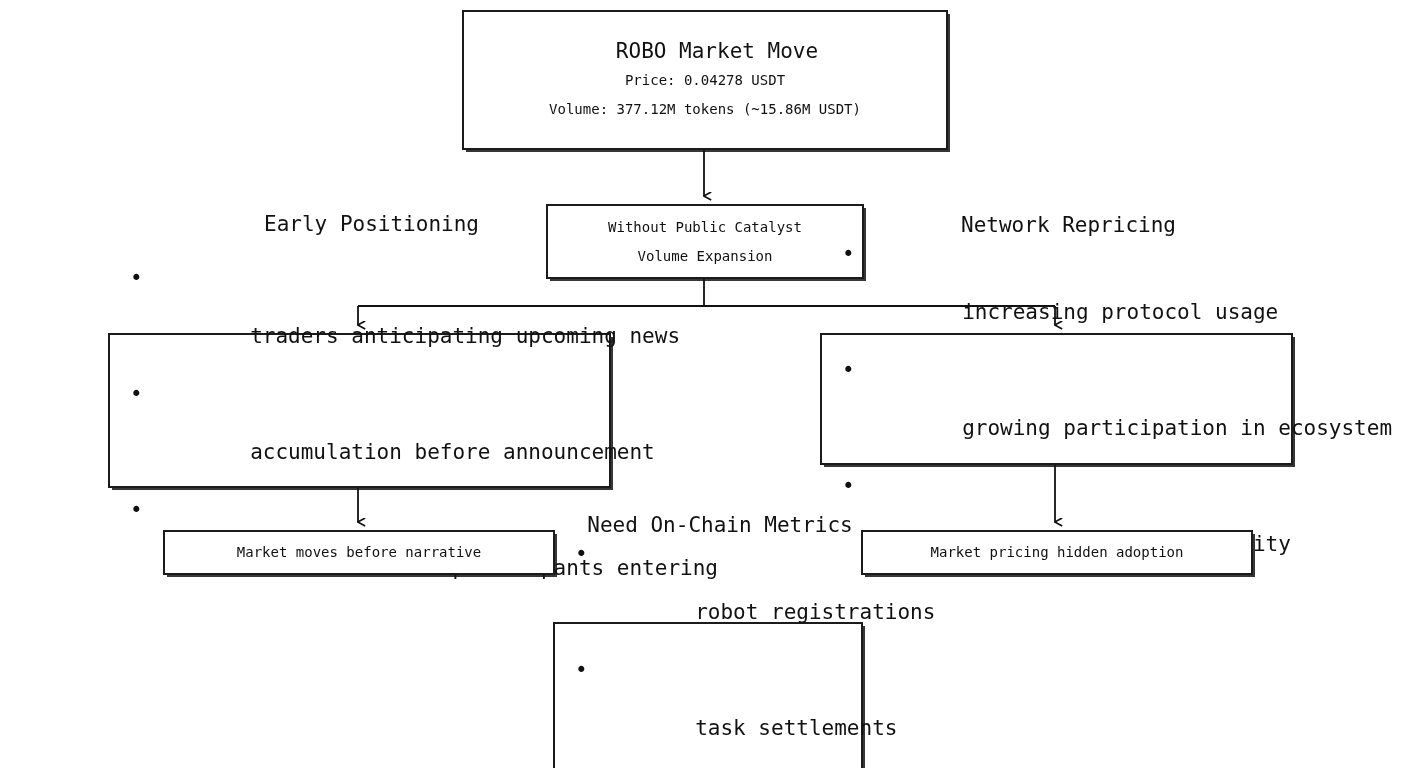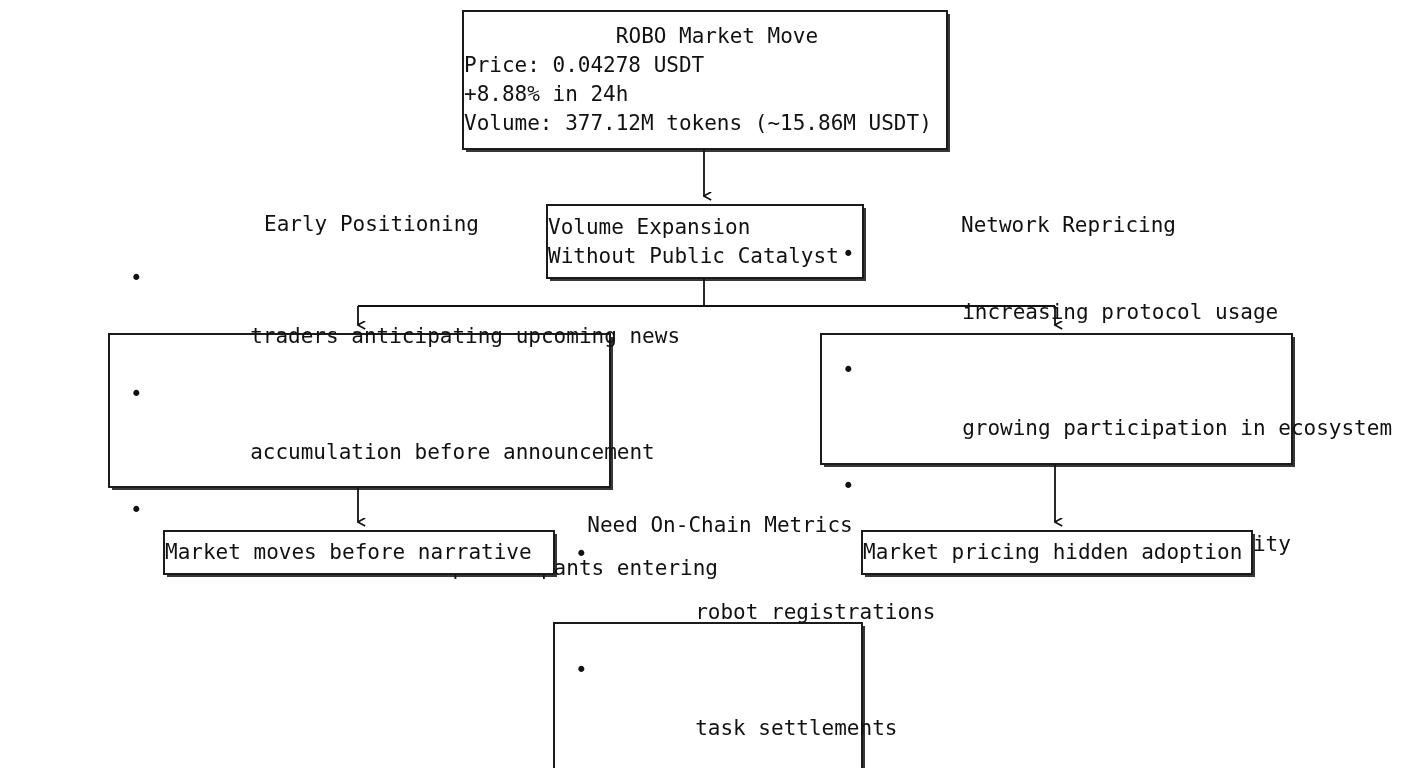--- a/index.html
+++ b/index.html
@@ -40,24 +40,24 @@
   }
   .node .title {
     text-align: center;
     white-space: pre;
     line-height: 29px;
     font-size: 21px;
     letter-spacing: 0px;
     padding-left: 24px;
   }
   .node .line {
-    text-align: left;
+    text-align: center;
     white-space: pre;
     line-height: 29px;
-    font-size: 21px;
+    font-size: 14px;
   }
   .bullets {
     list-style: none;
     margin: 0;
     padding: 0 0 0 18px;
   }
   .bullets li {
     font-size: 21px;
     line-height: 29px;
     white-space: pre;
@@ -104,27 +104,26 @@
 
       <line x1="358" y1="465" x2="358" y2="522" marker-end="url(#arrowhead)"></line>
 
       <line x1="1055" y1="465" x2="1055" y2="522" marker-end="url(#arrowhead)"></line>
     </g>
   </svg>
 
   <div class="node" id="node-market-move">
     <div class="title">ROBO Market Move</div>
     <div class="line">Price: 0.04278 USDT</div>
-    <div class="line">+8.88% in 24h</div>
     <div class="line">Volume: 377.12M tokens (~15.86M USDT)</div>
   </div>
 
   <div class="node" id="node-volume-exp">
+    <div class="line">Without Public Catalyst</div>
     <div class="line">Volume Expansion</div>
-    <div class="line">Without Public Catalyst</div>
   </div>
 
   <div class="node" id="node-early-pos">
     <div class="title">Early Positioning</div>
     <ul class="bullets">
       <li>
         <span class="dot">•</span>
         <span>traders anticipating upcoming news</span>
       </li>
       <li>

